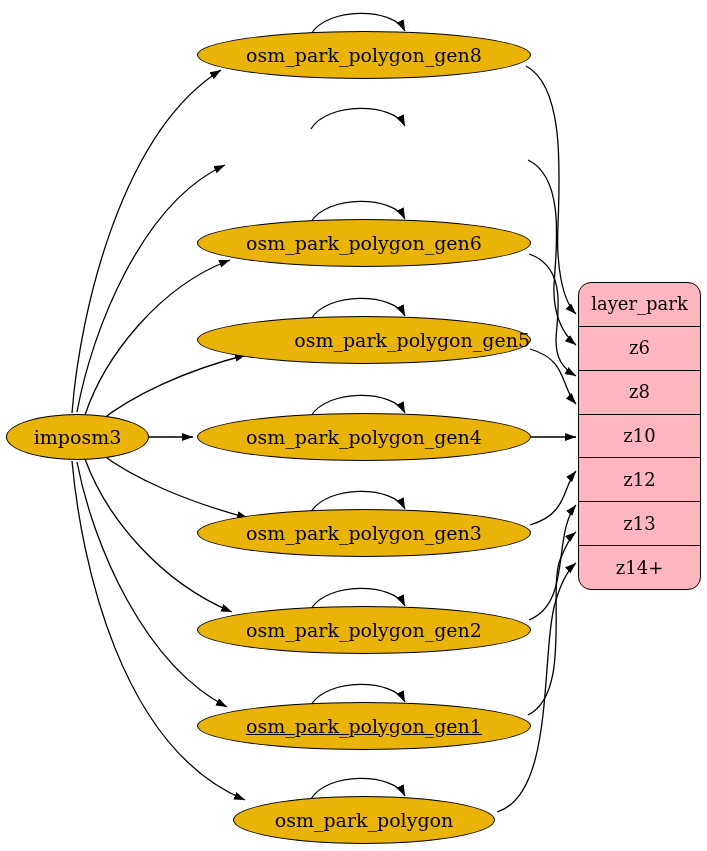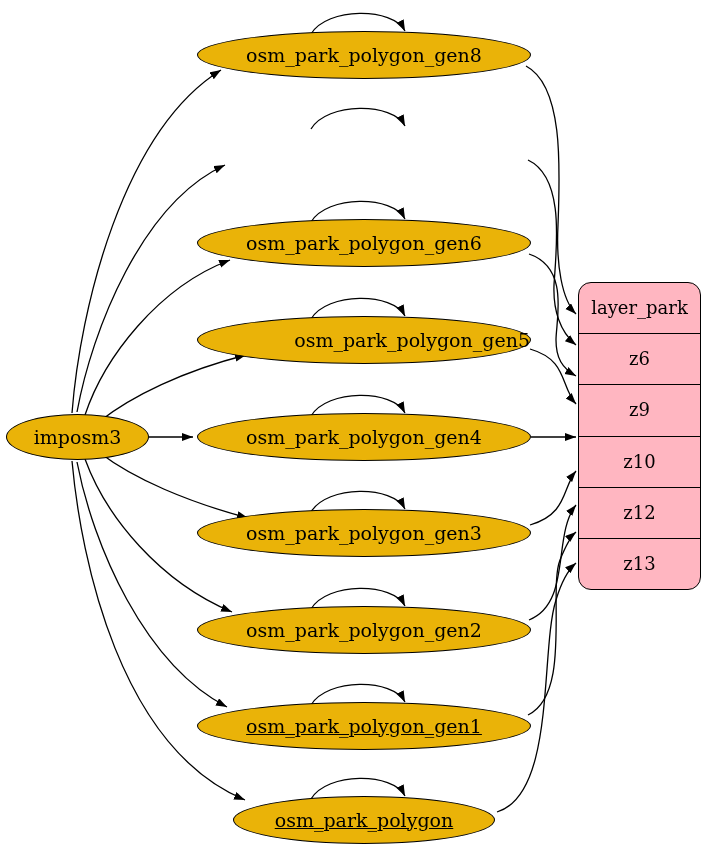--- a/index.html
+++ b/index.html
@@ -91,38 +91,41 @@
   </div>
   <div class="ellipse-node" style="left:197px;top:509px;width:334px;height:48px;">
     <span>osm_park_polygon_gen3</span>
   </div>
   <div class="ellipse-node" style="left:197px;top:606px;width:334px;height:48px;">
     <span>osm_park_polygon_gen2</span>
   </div>
   <div class="ellipse-node" style="left:197px;top:702px;width:334px;height:48px;text-decoration:underline;">
     <span>osm_park_polygon_gen1</span>
   </div>
-  <div class="ellipse-node" style="left:233px;top:796px;width:262px;height:48px;text-decoration:underline;">
+  <div class="ellipse-node" style="left:233px;top:796px;width:262px;height:48px;">
     <span>osm_park_polygon</span>
   </div>
 
   <div class="record-node">
     <div class="record-row">
       <span>layer_park</span>
     </div>
     <div class="record-row">
       <span>z6</span>
     </div>
     <div class="record-row">
-      <span>z9</span>
+      <span>z8</span>
     </div>
     <div class="record-row">
       <span>z10</span>
     </div>
     <div class="record-row">
       <span>z12</span>
     </div>
     <div class="record-row">
       <span>z13</span>
     </div>
+    <div class="record-row">
+      <span>z14+</span>
+    </div>
   </div>
 
 </div>
 
 </body></html>

